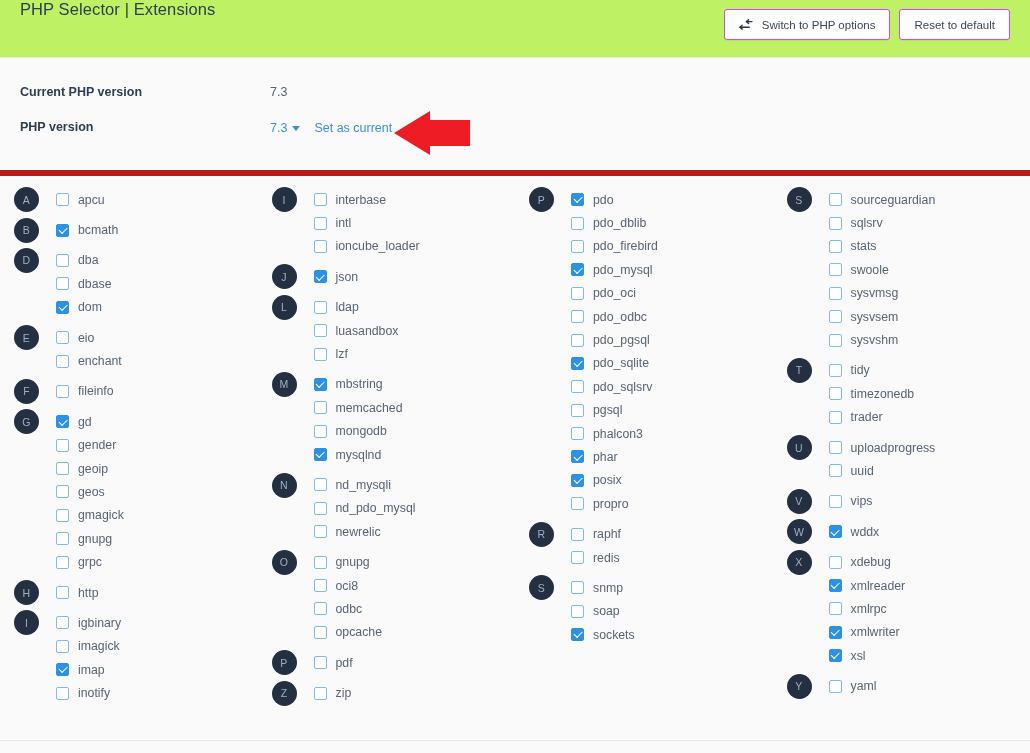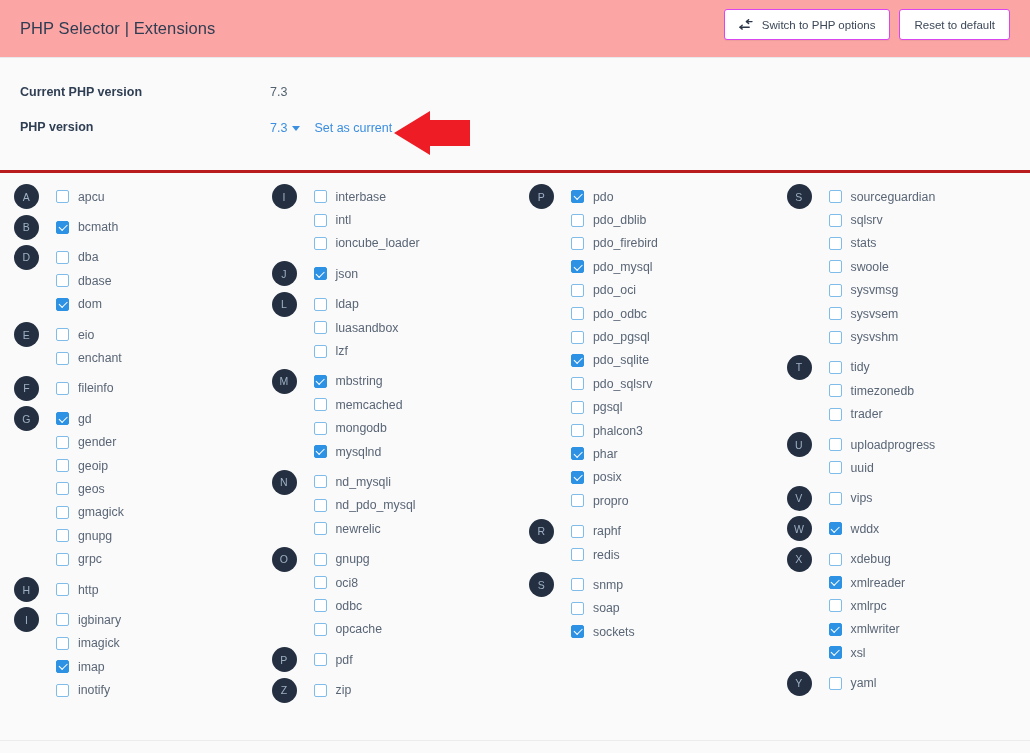--- a/index.html
+++ b/index.html
@@ -13,24 +13,24 @@
   }
   .page {
     width: 1030px; height: 753px;
     background: #fafafa;
     position: relative;
   }
 
   
   .header {
     height: 58px;
-    background: #fca5a5;
+    background: #bef264;
     border-bottom: 1px solid #e8e9eb;
     display: flex;
-    align-items: center;
+    align-items: flex-start;
     padding: 0 20px;
     position: relative;
   }
   .page-title {
     font-size: 16.5px;
     color: #2e3d52;
     letter-spacing: .1px;
     white-space: nowrap;
   }
   .header-actions {
@@ -53,21 +53,21 @@
     font-size: 11.5px;
     color: #3c4858;
     cursor: pointer;
     white-space: nowrap;
   }
   .btn .ico { display: flex; align-items: center; color: #2b3648; }
 
   
   .version-block {
     padding: 22px 20px 20px 20px;
-    border-bottom: 3px solid #b91c1c;
+    border-bottom: 6px solid #b91c1c;
     background: #fafafa;
   }
   .vrow {
     display: flex;
     align-items: center;
     height: 24px;
     margin-bottom: 11px;
   }
   .vrow:last-child { margin-bottom: 0; }
   .vlabel {

